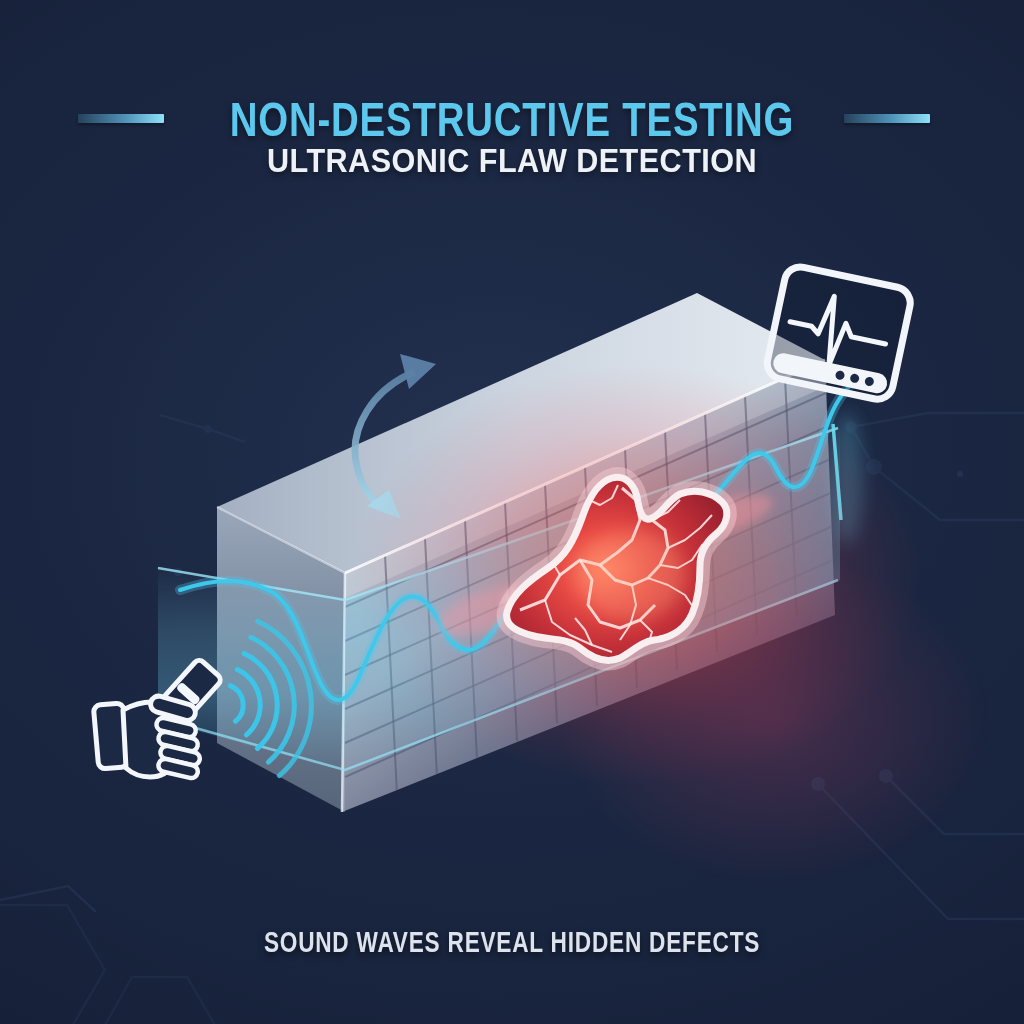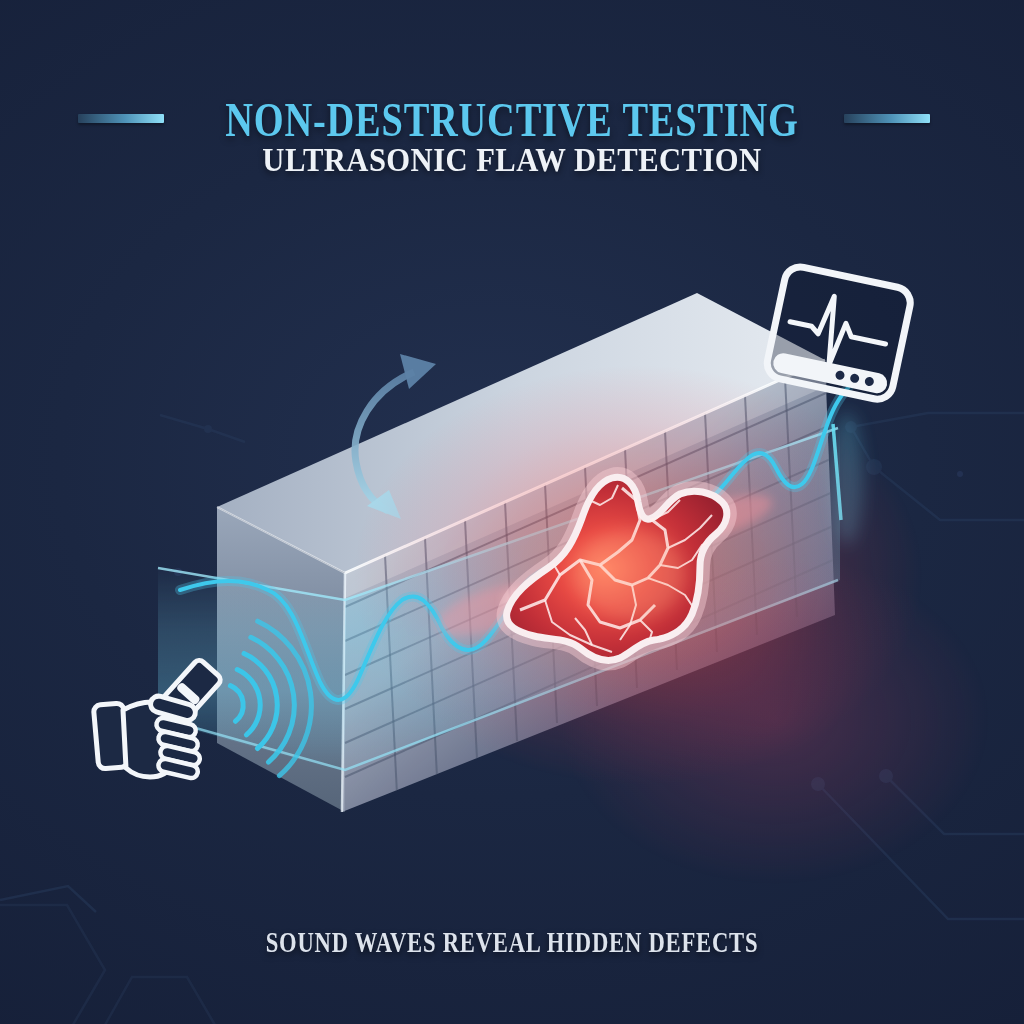--- a/index.html
+++ b/index.html
@@ -1,18 +1,18 @@
 <!DOCTYPE html>
 <html><head>
 <meta charset="utf-8">
 <style>
   html,body{margin:0;padding:0;background:#131d34;}
   .stage{position:relative;width:1024px;height:1024px;overflow:hidden;
          background:radial-gradient(ellipse 900px 700px at 48% 45%, #22304f 0%, #1b2742 48%, #162039 100%);
-         font-family:Liberation Serif, serif;}
+         font-family:Liberation Sans, sans-serif;}
   .scene{position:absolute;left:0;top:0;width:1024px;height:1024px;z-index:1;}
   .texts{position:absolute;left:0;top:0;width:1024px;height:1024px;z-index:2;pointer-events:none;}
   .title{position:absolute;left:0;top:92px;width:1024px;text-align:center;
          font-size:48px;font-weight:bold;letter-spacing:1px;color:#5cc8ee;
          transform:scaleX(0.80);transform-origin:center;
          text-shadow:0 3px 8px rgba(0,0,0,0.45);white-space:nowrap;}
   .subtitle{position:absolute;left:0;top:141px;width:1024px;text-align:center;
          font-size:34px;font-weight:bold;letter-spacing:0.5px;color:#eef2f7;
          transform:scaleX(0.90);transform-origin:center;
          text-shadow:0 3px 7px rgba(0,0,0,0.45);white-space:nowrap;}

